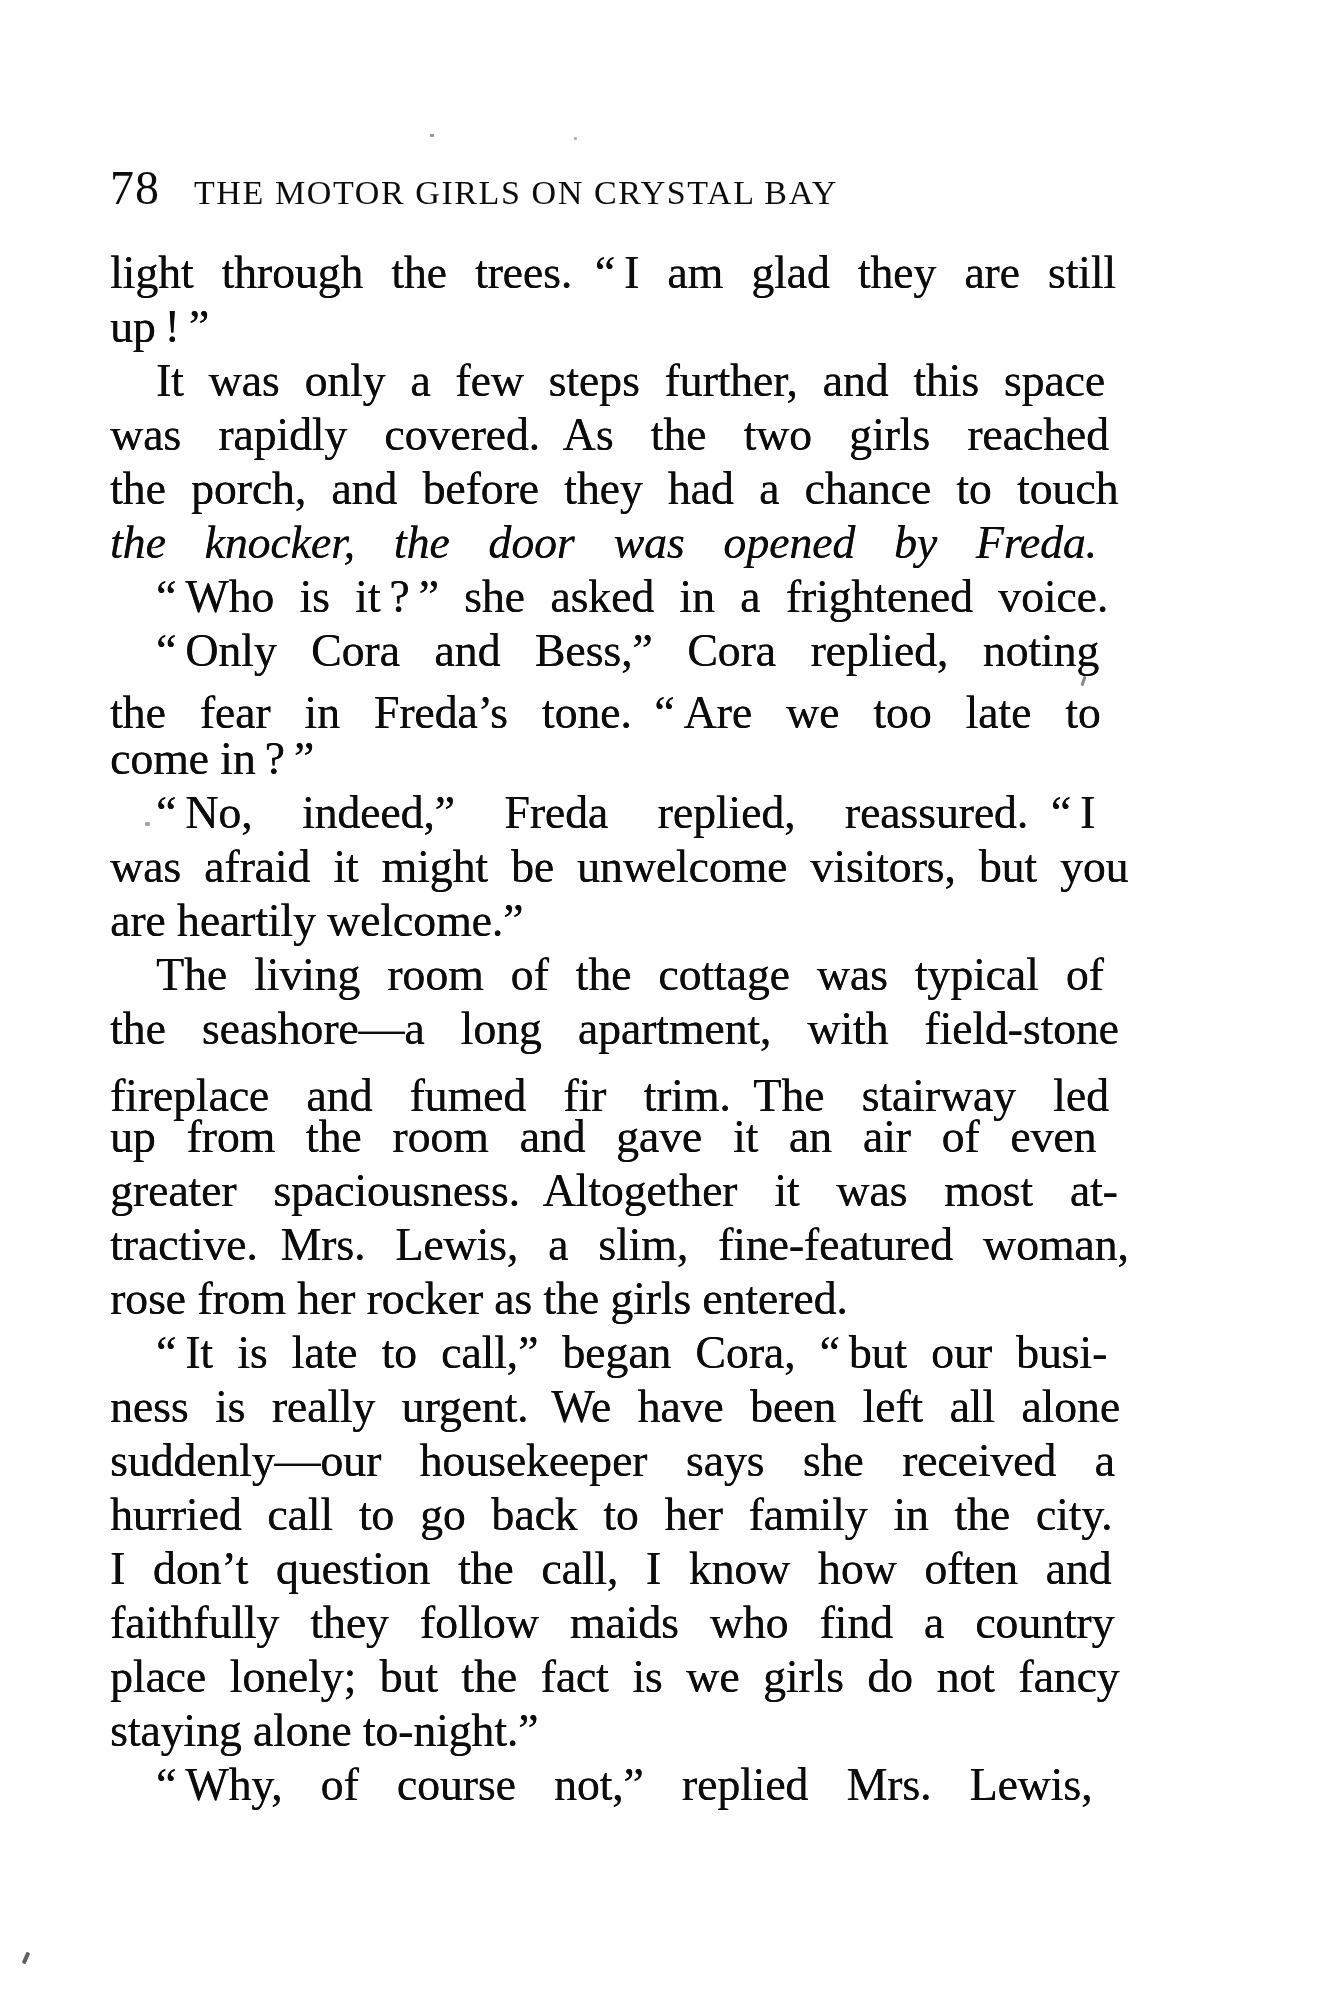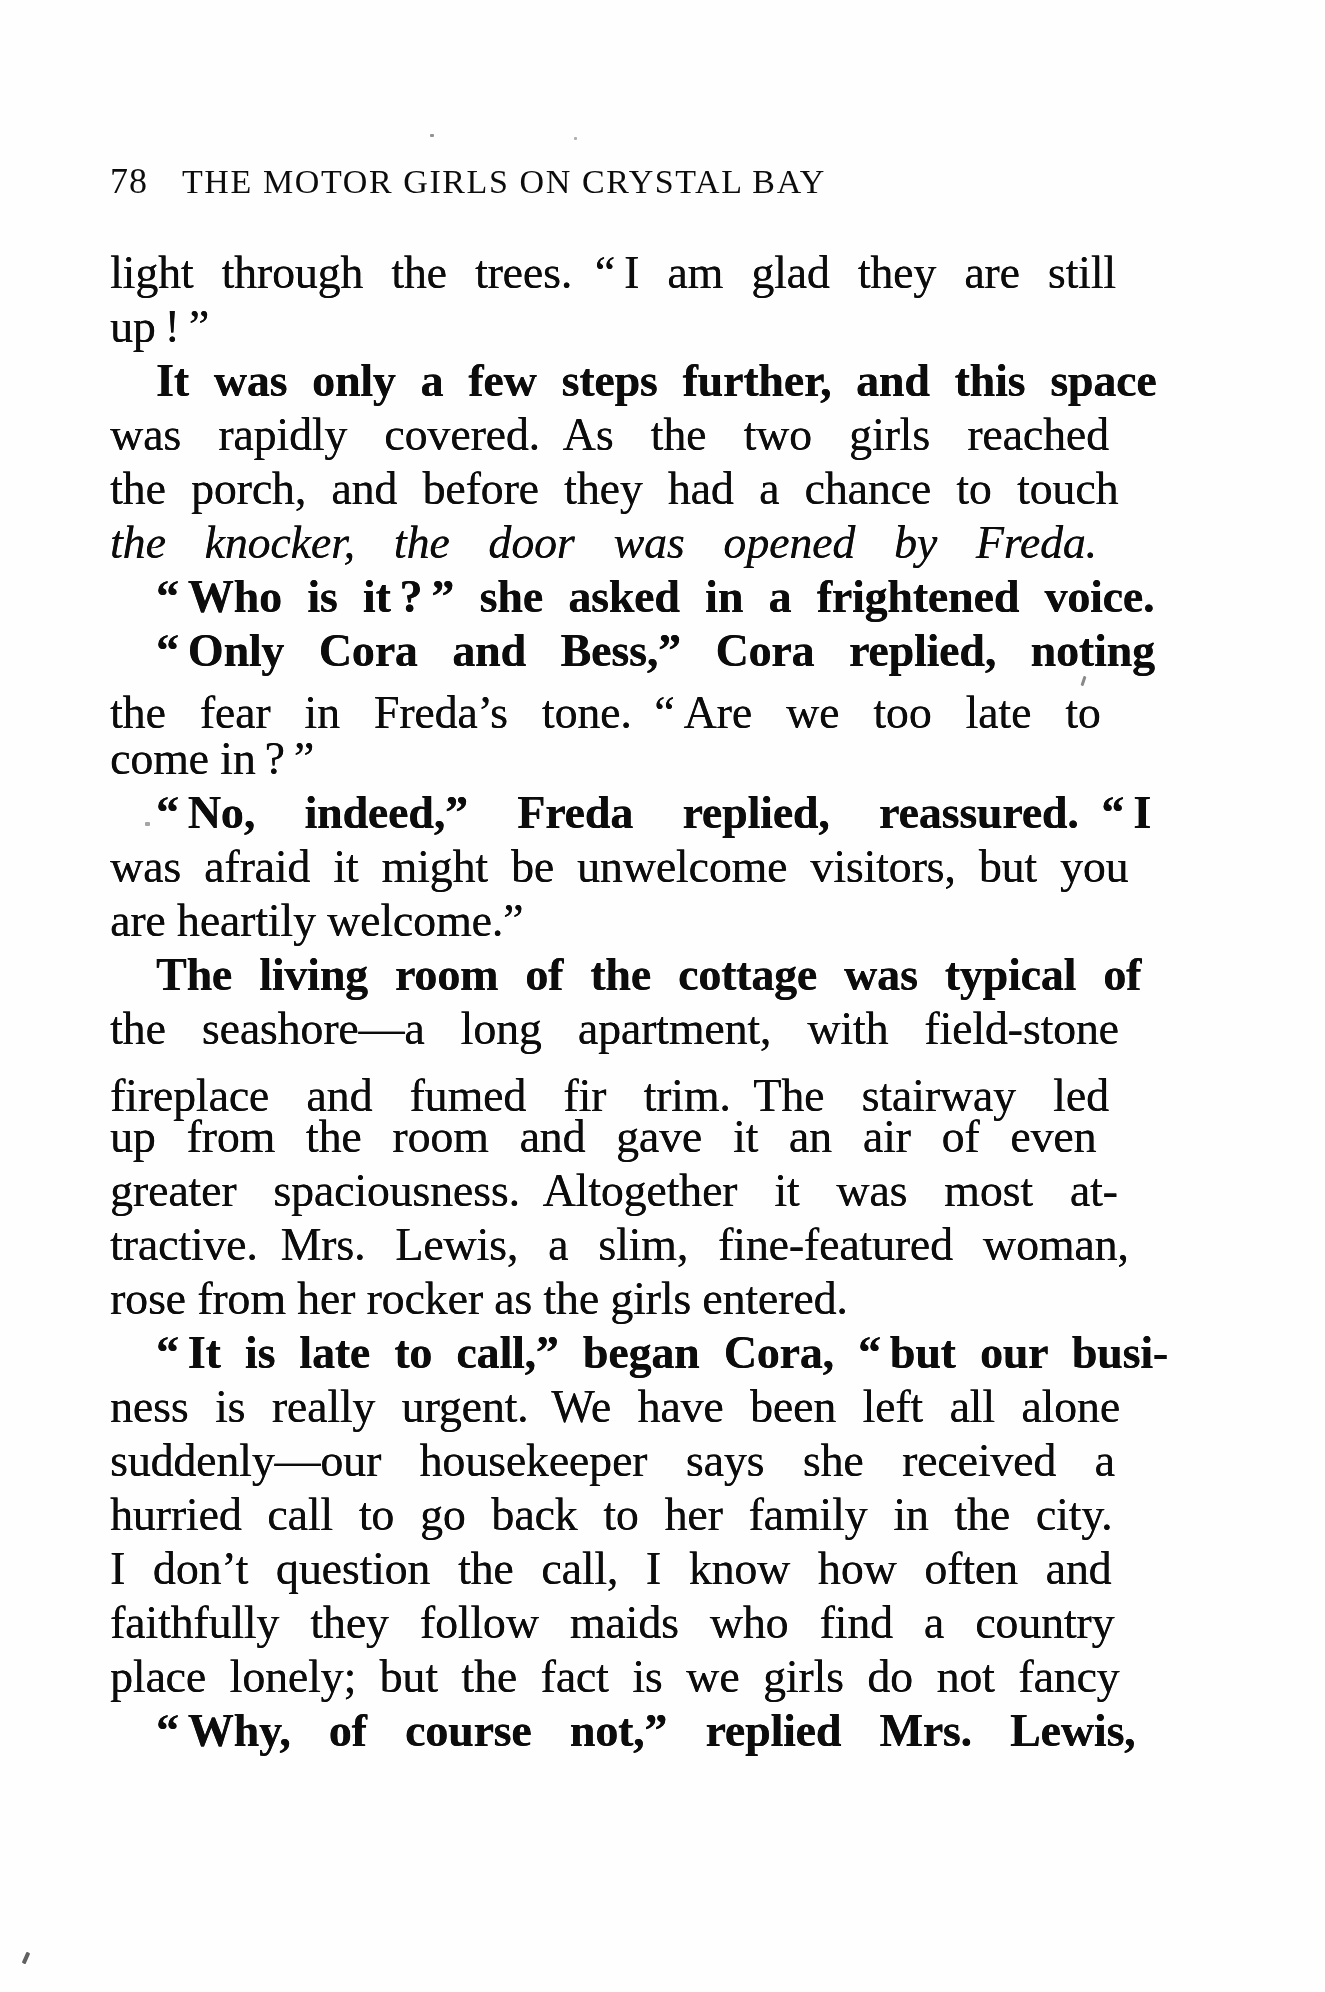--- a/index.html
+++ b/index.html
@@ -23,21 +23,21 @@
   .header {
     position: absolute;
     left: 110px;
     top: 160px;
     width: 795px;
     display: flex;
     align-items: baseline;
     white-space: nowrap;
   }
   .pgnum {
-    font-size: 36px;
+    font-size: 48px;
     letter-spacing: 1px;
   }
   .title {
     font-size: 34px;
     letter-spacing: 1.6px;
     margin-left: 34px;
   }
   .textblock {
     position: absolute;
     left: 110px;
@@ -47,21 +47,20 @@
   .line {
     font-size: 46px;
     line-height: 54px;
     height: 54px;
     white-space: nowrap;
     letter-spacing: -0.2px;
     text-shadow: 0.25px 0 0 currentColor; 
   }
   .line.in {
     padding-left: 46px;
-    font-weight: bold;
   }
   .line span { display: inline-block; white-space: pre; }
   .speck {
     position: absolute;
     background: #3a3a3a;
     border-radius: 1px;
   }
 </style>
 </head>
 <body>
@@ -94,20 +93,21 @@
       <div class="line j"><span style="word-spacing: 25.6219px;">greater spaciousness. Altogether it was most at-</span></div>
       <div class="line j"><span style="word-spacing: 18.7125px;">tractive. Mrs. Lewis, a slim, fine-featured woman,</span></div>
       <div class="line"><span>rose from her rocker as the girls entered.</span></div>
       <div class="line in j"><span style="word-spacing: 12.9062px;">“ It is late to call,” began Cora, “ but our busi-</span></div>
       <div class="line j"><span style="word-spacing: 15.168px;">ness is really urgent. We have been left all alone</span></div>
       <div class="line j"><span style="word-spacing: 27.2219px;">suddenly—our housekeeper says she received a</span></div>
       <div class="line j"><span style="word-spacing: 14.5391px;">hurried call to go back to her family in the city.</span></div>
       <div class="line j"><span style="word-spacing: 16.4392px;">I don’t question the call, I know how often and</span></div>
       <div class="line j"><span style="word-spacing: 19.7924px;">faithfully they follow maids who find a country</span></div>
       <div class="line j"><span style="word-spacing: 12.2891px;">place lonely; but the fact is we girls do not fancy</span></div>
+      <div class="line"><span>staying alone to-night.”</span></div>
       <div class="line in j"><span style="word-spacing: 26.9531px;">“ Why, of course not,” replied Mrs. Lewis,</span></div>
     </div>
 
   <div class="speck" style="left:430px; top:134px; width:4px; height:3px; opacity:.55;"></div>
   <div class="speck" style="left:574px; top:137px; width:3px; height:3px; opacity:.4;"></div>
   <div class="speck" style="left:145px; top:822px; width:5px; height:4px; opacity:.45;"></div>
   <div class="speck" style="left:1082px; top:676px; width:3px; height:10px; opacity:.6; transform:rotate(18deg);"></div>
   <div class="speck" style="left:1062px; top:1520px; width:3px; height:4px; opacity:.45;"></div>
   <div class="speck" style="left:24px; top:1952px; width:4px; height:12px; opacity:.8; transform:rotate(24deg);"></div>
 

